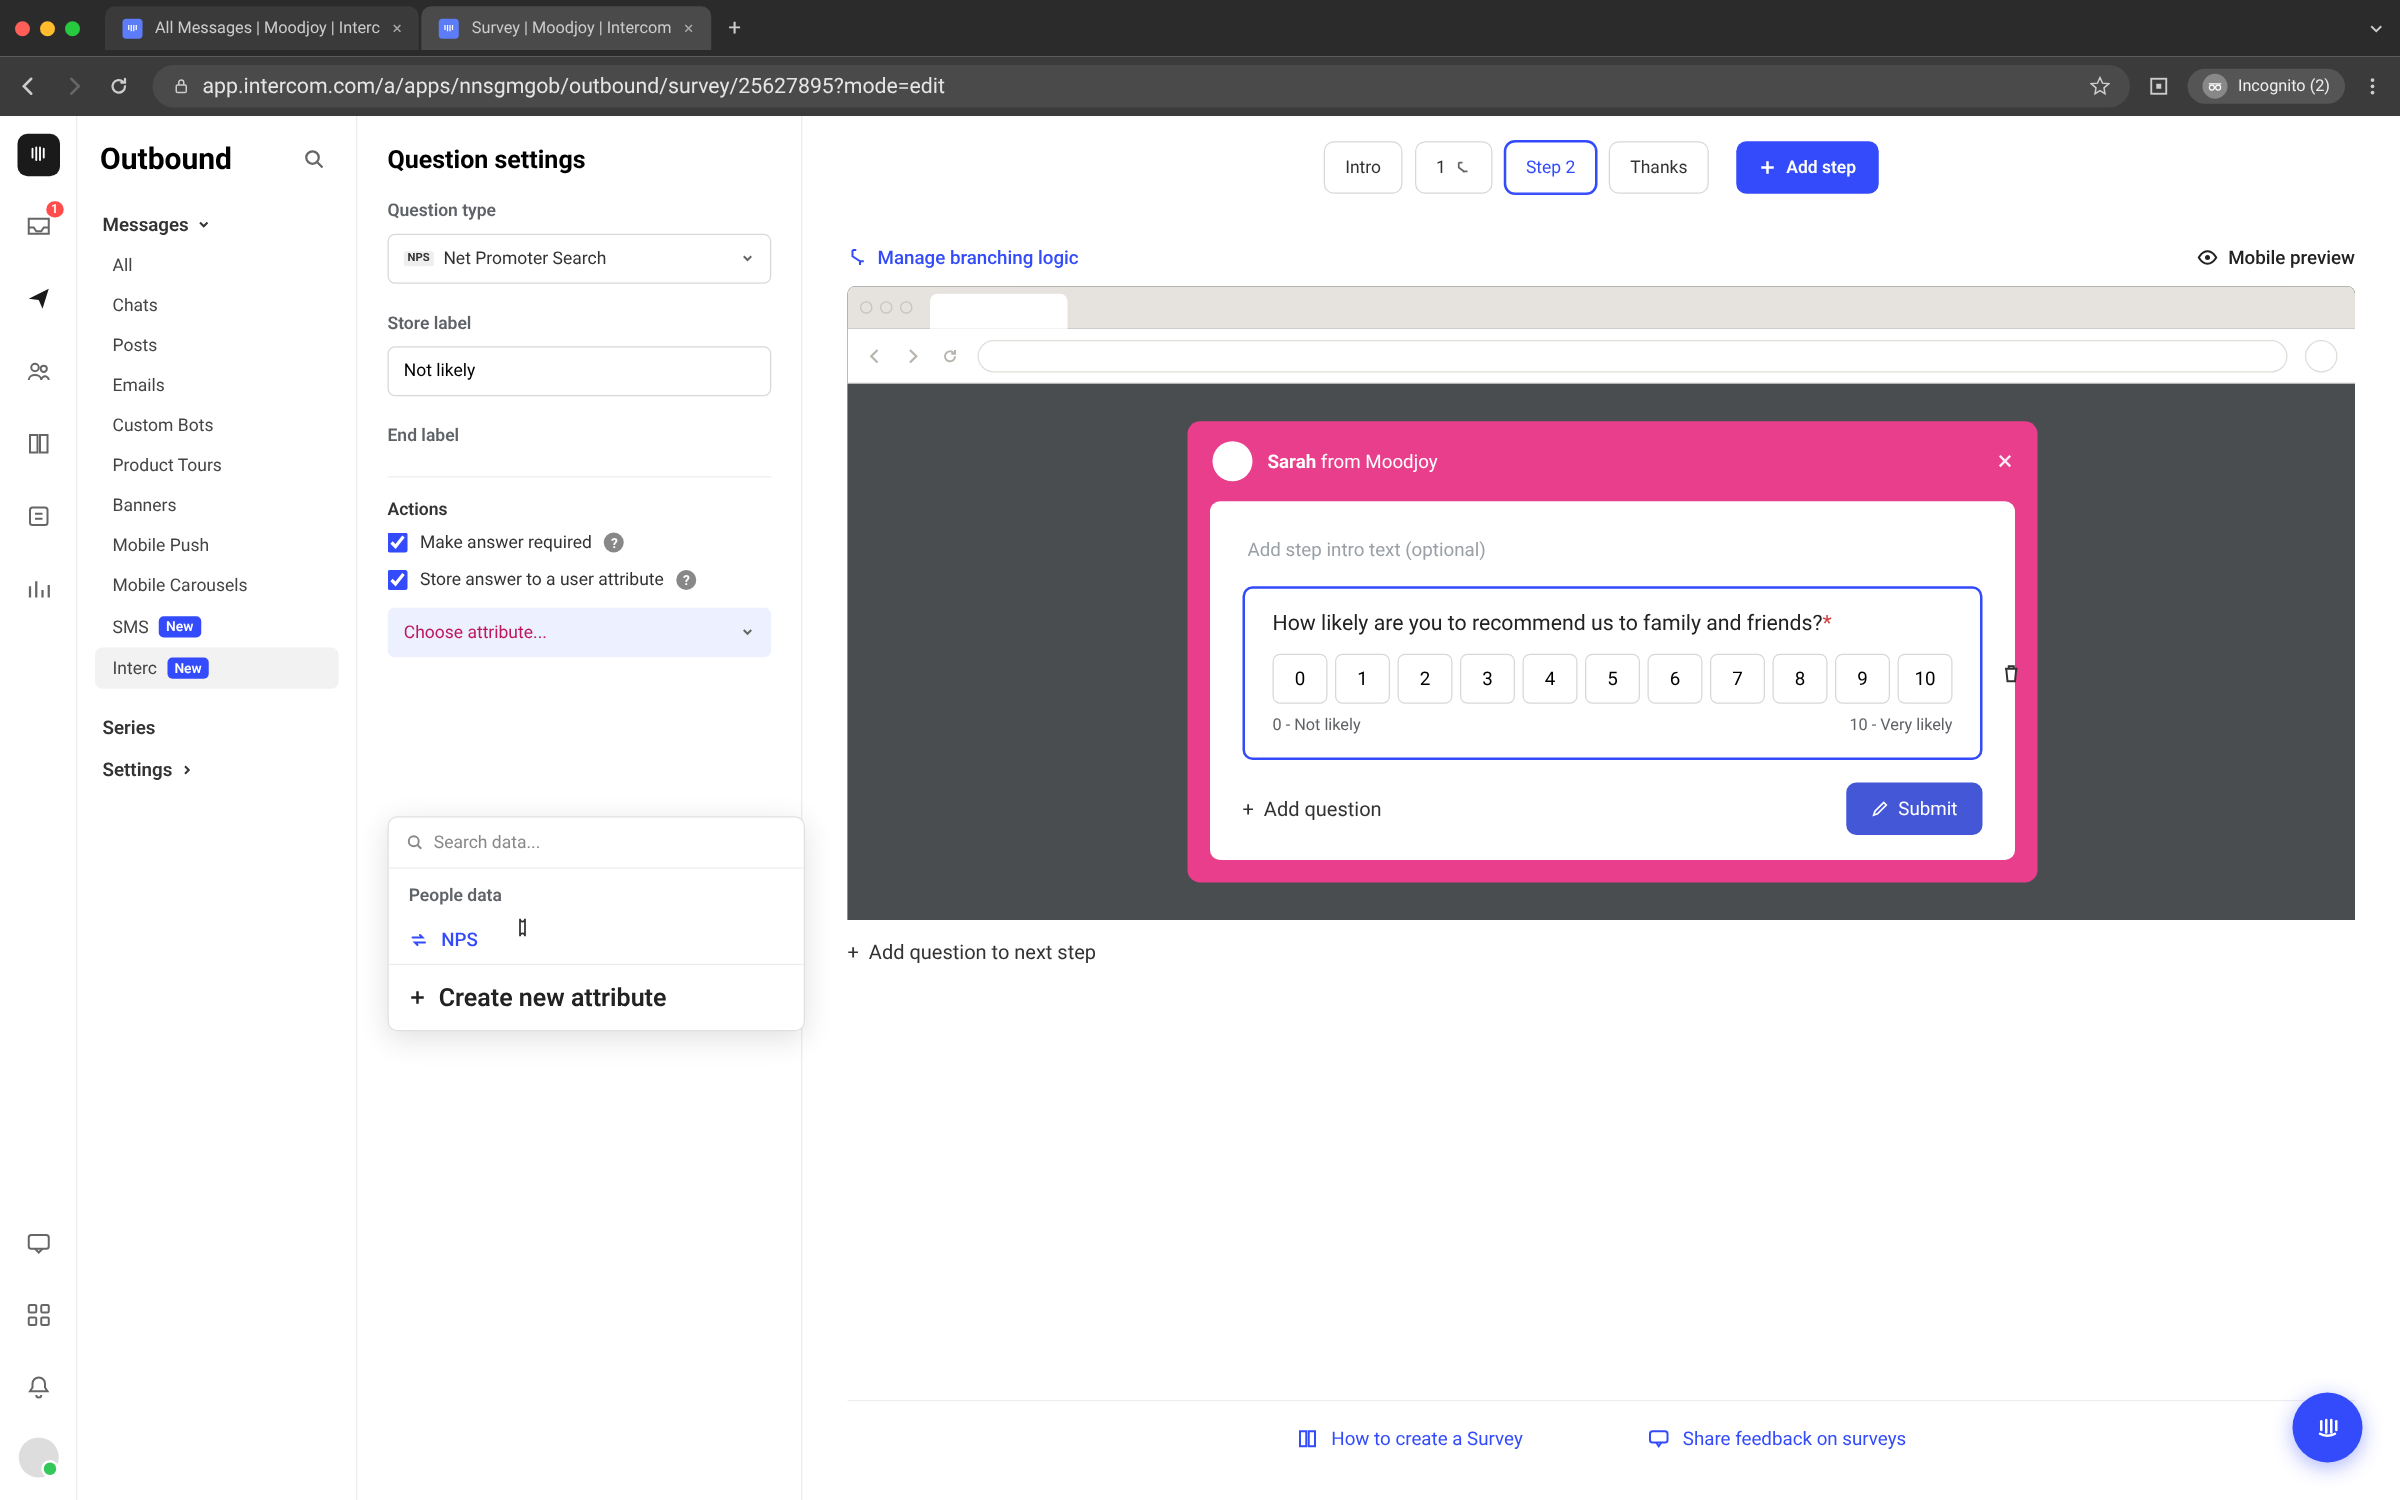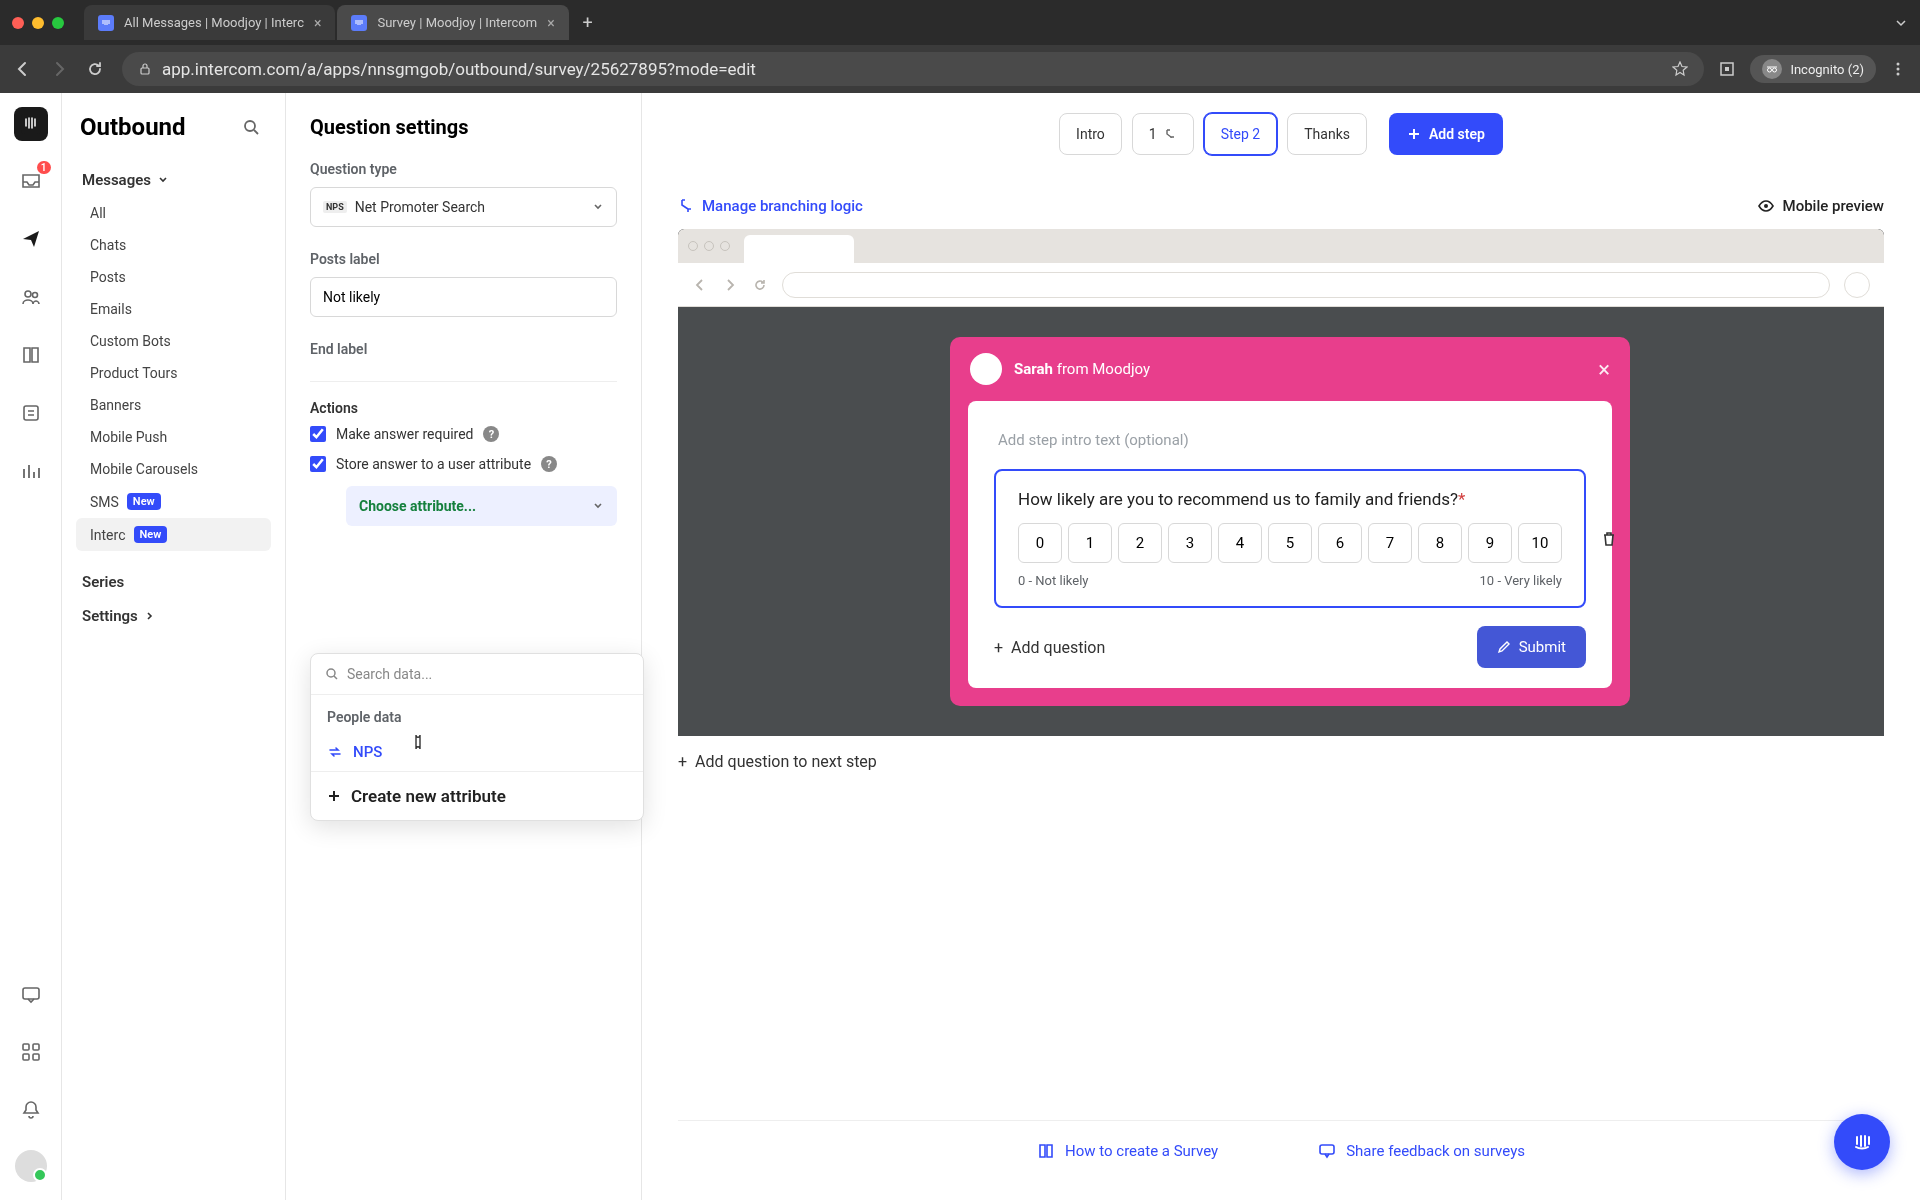--- a/index.html
+++ b/index.html
@@ -59,28 +59,28 @@
 .select-box { border:1px solid #d8d8d8; border-radius:6px; height:40px; display:flex; align-items:center; padding:0 12px; font-size:14px; color:#333; cursor:pointer; justify-content:space-between; }
 .select-box .left { display:flex; align-items:center; gap:8px; }
 .nps-tag { font-size:9px; background:#eee; padding:1px 3px; border-radius:2px; font-weight:700; }
 .caret-down { color:#666; }
 .text-input { border:1px solid #d8d8d8; border-radius:6px; height:40px; padding:0 12px; font-size:14px; width:100%; outline:none; }
 .field-group { margin-bottom:24px; }
 .divider { height:1px; background:#eee; margin:18px 0; }
 .check-row { display:flex; align-items:center; gap:10px; font-size:14px; color:#333; margin-bottom:14px; }
 .check-row input[type=checkbox] { width:16px; height:16px; accent-color:#334bfa; }
 .help-icon { width:16px; height:16px; border-radius:50%; background:#888; color:#fff; font-size:11px; display:inline-flex; align-items:center; justify-content:center; font-weight:700; }
-.select-box.highlight { background:#edf0ff; color:#15803d; font-weight:700; border-color:transparent;margin-left:36px; }
+.select-box.highlight { background:#edf0ff; color:#be185d; font-weight:400; border-color:transparent; }
 
 .dropdown { position:absolute; background:#fff; border:1px solid #e0e0e0; border-radius:8px; box-shadow:0 6px 24px rgba(0,0,0,0.12); width: 334px; left:24px; top: 560px; z-index:50; }
 .dropdown-search { display:flex; align-items:center; gap:8px; padding:12px 14px; border-bottom:1px solid #eee; color:#888; font-size:14px; }
 .dropdown-section-label { padding:14px 16px 8px; font-size:14px; font-weight:600; color:#5f6368; }
 .dropdown-item { padding:10px 16px; display:flex; align-items:center; gap:10px; font-size:15px; color:#334bfa; font-weight:500; cursor:pointer; }
 .dropdown-item .swap-icon { color:#334bfa; }
-.dropdown-create { padding:14px 16px; border-top:1px solid #eee; display:flex; align-items:center; gap:10px; font-size:17px; font-weight:600; color:#222; cursor:pointer; }
+.dropdown-create { padding:14px 16px; border-top:1px solid #eee; display:flex; align-items:center; gap:10px; font-size:20px; font-weight:600; color:#222; cursor:pointer; }
 
 .cursor-icon { position:absolute; left: 100px; top:0; font-size:16px; color:#333; }
 
 
 .preview { flex:1; background:#fff; padding: 20px 36px; position:relative; display:flex; flex-direction:column; }
 .step-row { display:flex; align-items:center; justify-content:center; gap:10px; }
 .step-chip { border:1px solid #d8d8d8; border-radius:8px; height:42px; padding:0 16px; display:flex; align-items:center; font-size:14px; color:#333; background:#fff; cursor:pointer; gap:6px; }
 .step-chip.active { border-color:#334bfa; color:#334bfa; box-shadow:0 0 0 1px #334bfa; }
 .add-step-btn { background:#334bfa; color:#fff; border:none; border-radius:8px; height:42px; padding:0 18px; font-size:14px; font-weight:600; display:flex; align-items:center; gap:8px; cursor:pointer; margin-left:12px; }
 
@@ -377,21 +377,21 @@
         </span>
         <span class="caret-down">
           <svg width="12" height="12" viewBox="0 0 12 12">
               <path d="M3 4l3 3 3-3" stroke="#666" stroke-width="1.6" fill="none"></path>
             </svg>
         </span>
       </div>
     </div>
 
     <div class="field-group">
-      <div class="field-label">Posts label</div>
+      <div class="field-label">Store label</div>
       <input class="text-input" value="Not likely" style="">
     </div>
 
     <div class="field-group">
       <div class="field-label">End label</div>
     </div>
 
     <div class="divider"></div>
 
     <div class="field-label" style="color:#333">Actions</div>

